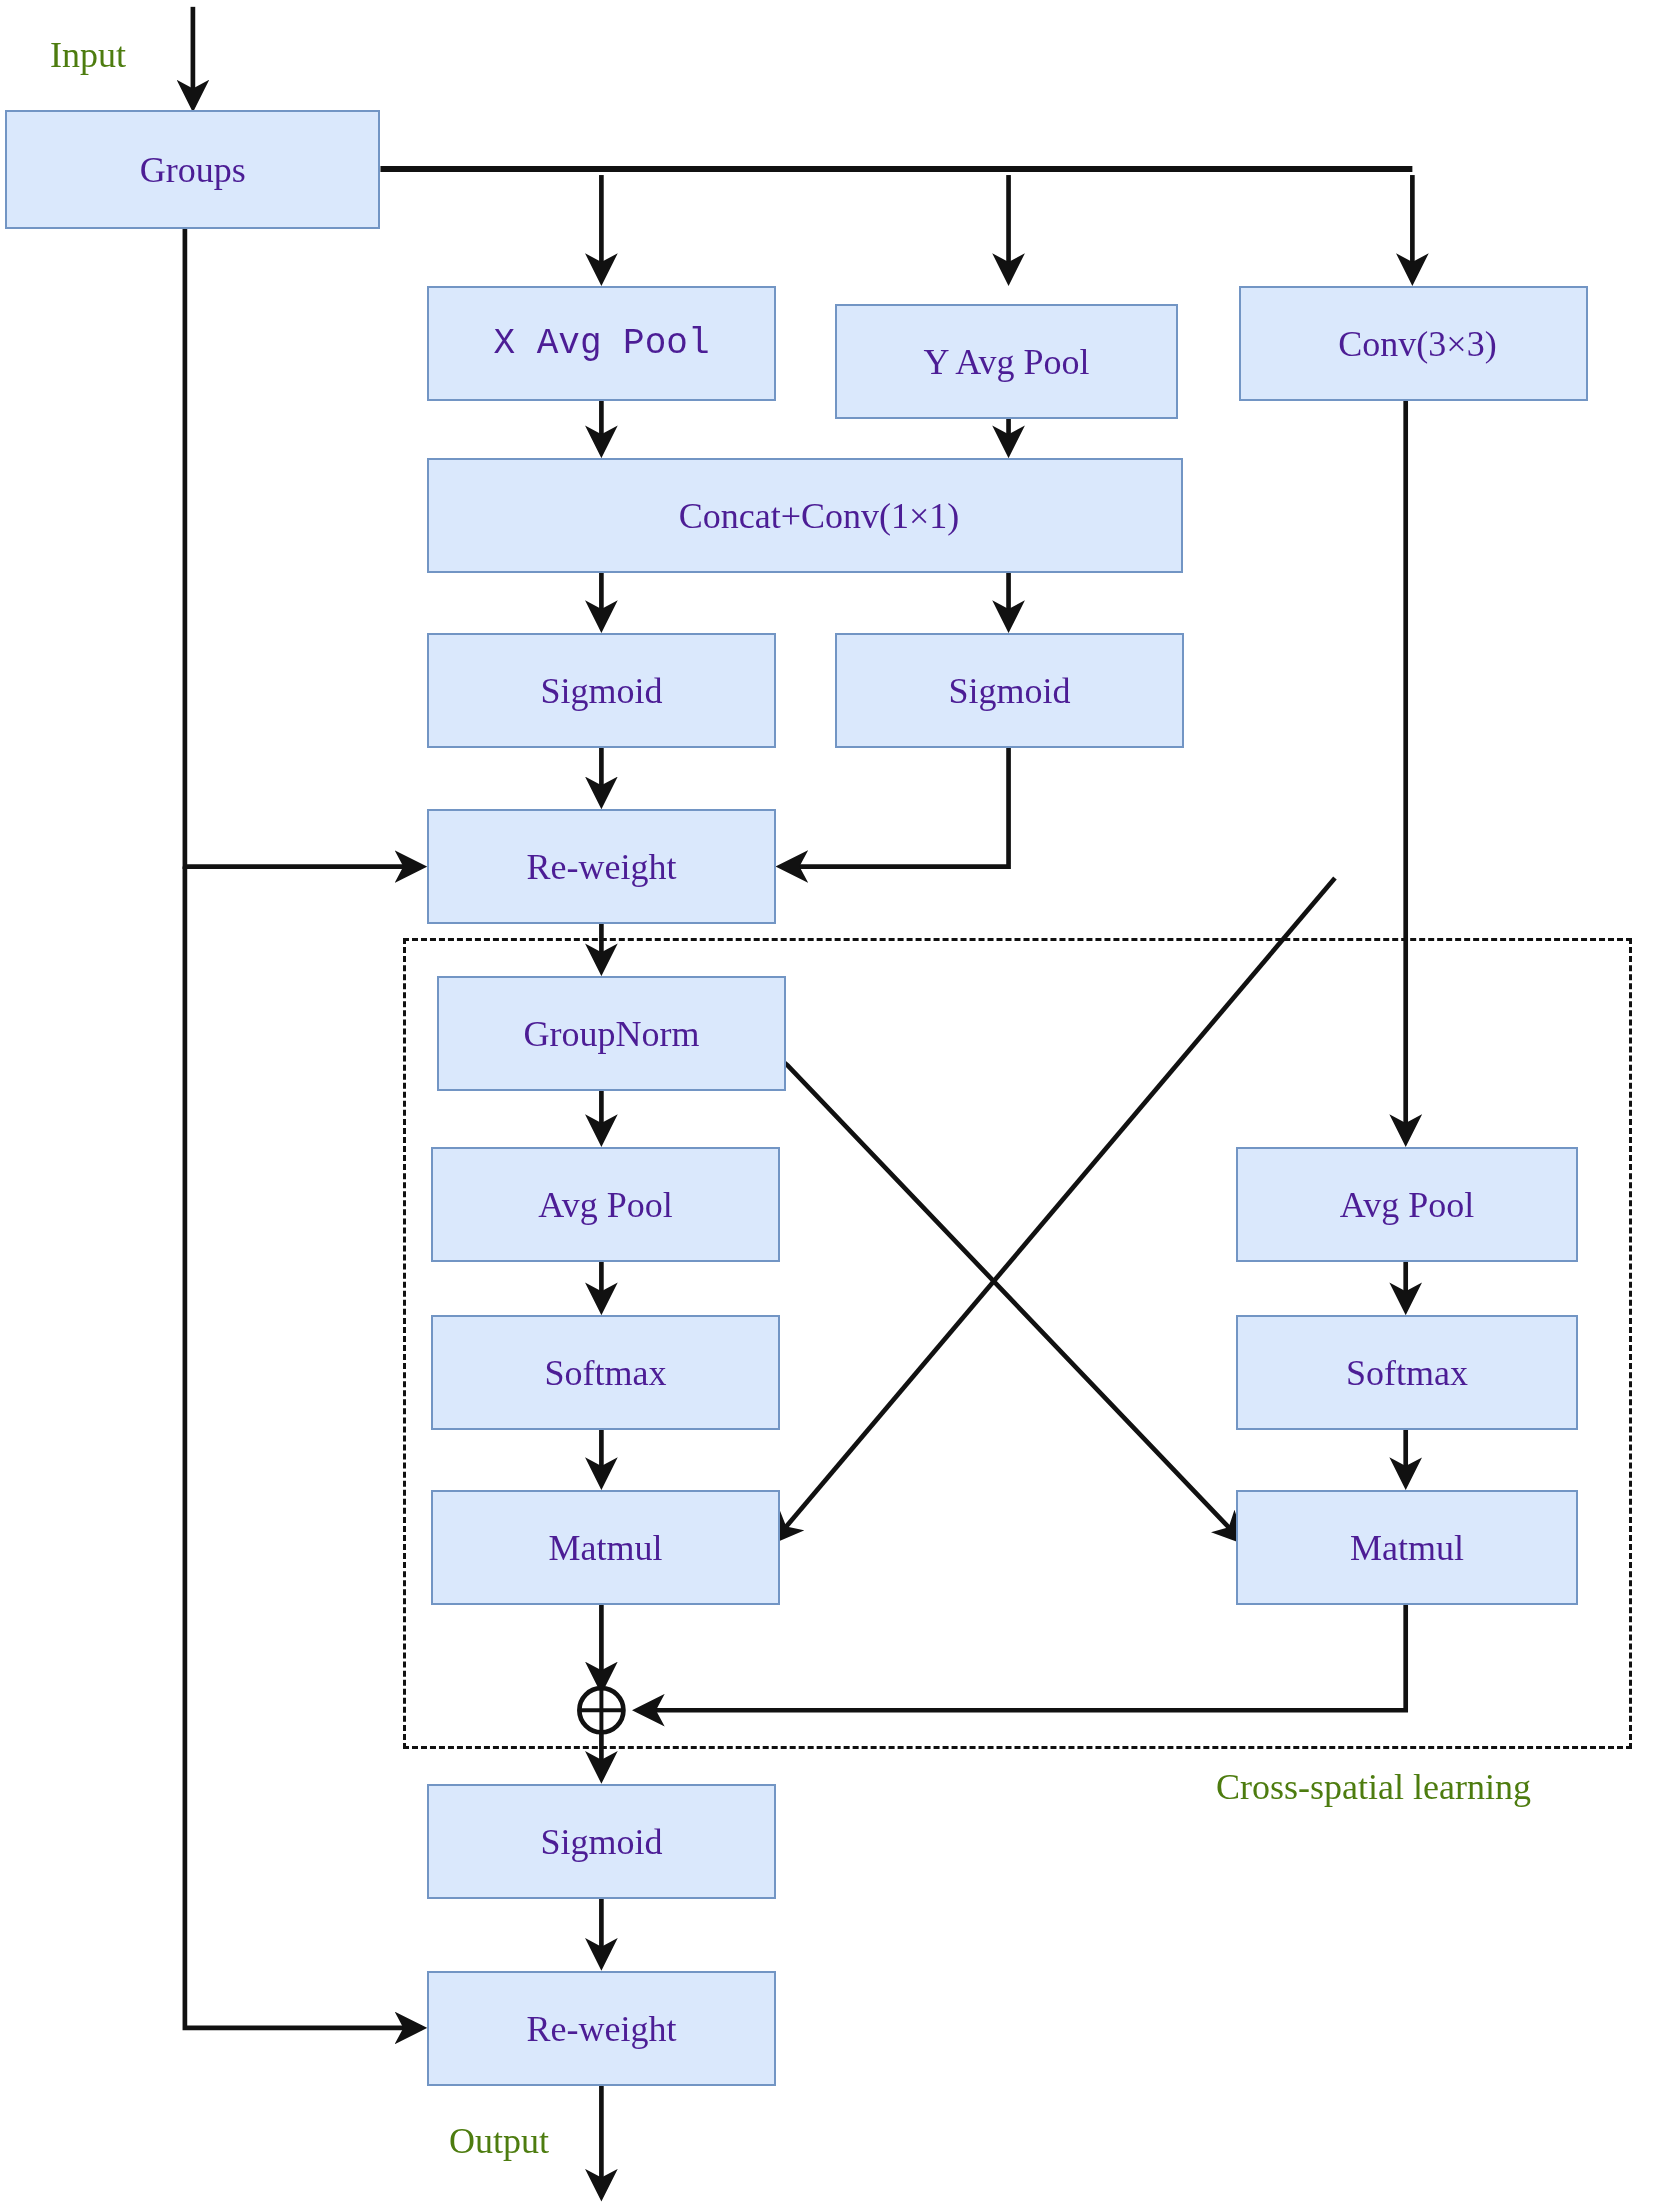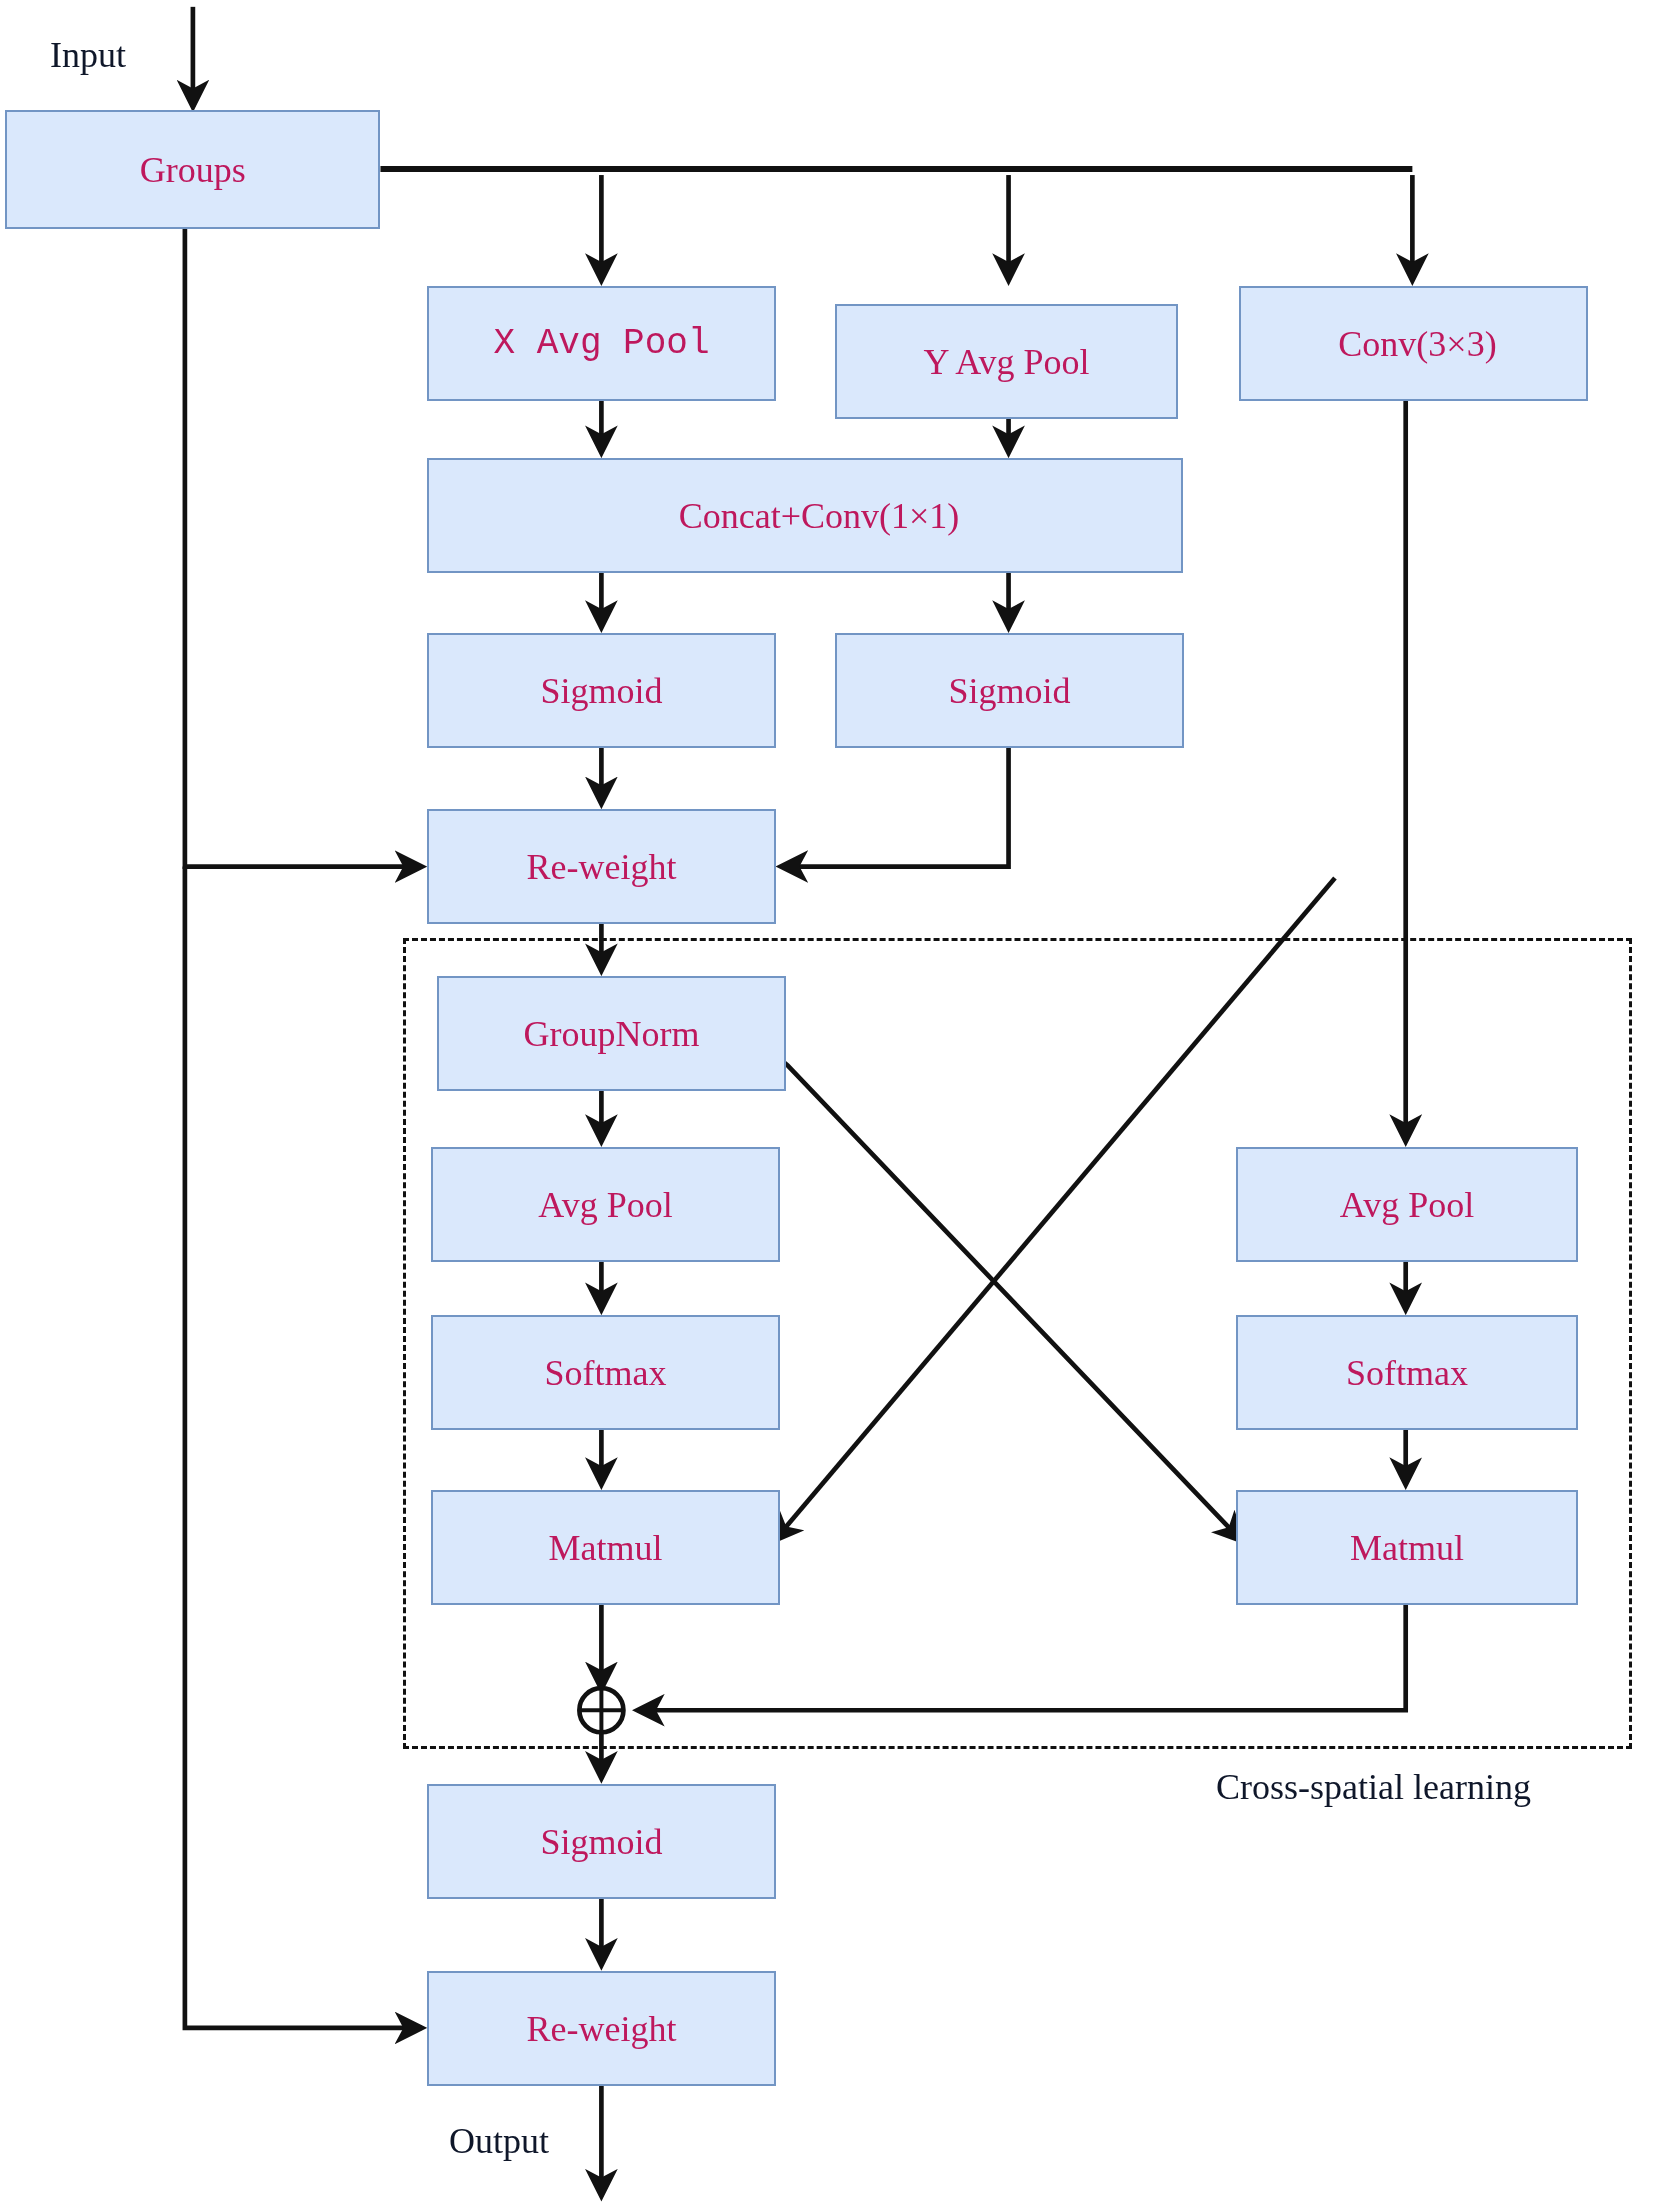--- a/index.html
+++ b/index.html
@@ -5,28 +5,28 @@
   html,body{margin:0;padding:0;background:#ffffff;}
   body{font-family:"Liberation Serif","DejaVu Serif",serif;}
   #stage{position:relative;width:1656px;height:2205px;background:#fff;overflow:hidden;}
   #wires{position:absolute;left:0;top:0;width:1656px;height:2205px;pointer-events:none;}
   .node{
     position:absolute;
     box-sizing:border-box;
     background:#dae8fc;
     border:2px solid #7295c4;
     display:flex;align-items:center;justify-content:center;
-    font-size:36px;color:#be185d;
+    font-size:36px;color:#4c1d95;
     line-height:1;
     white-space:nowrap;
   }
   .freetext{
     position:absolute;
     font-size:36px;
-    color:#0f172a;
+    color:#4d7c0f;
     white-space:nowrap;
     line-height:1;
   }
   .dashbox{
     position:absolute;
     border:3.3px dashed #111;
     box-sizing:border-box;
     background:transparent;
   }
 </style>

